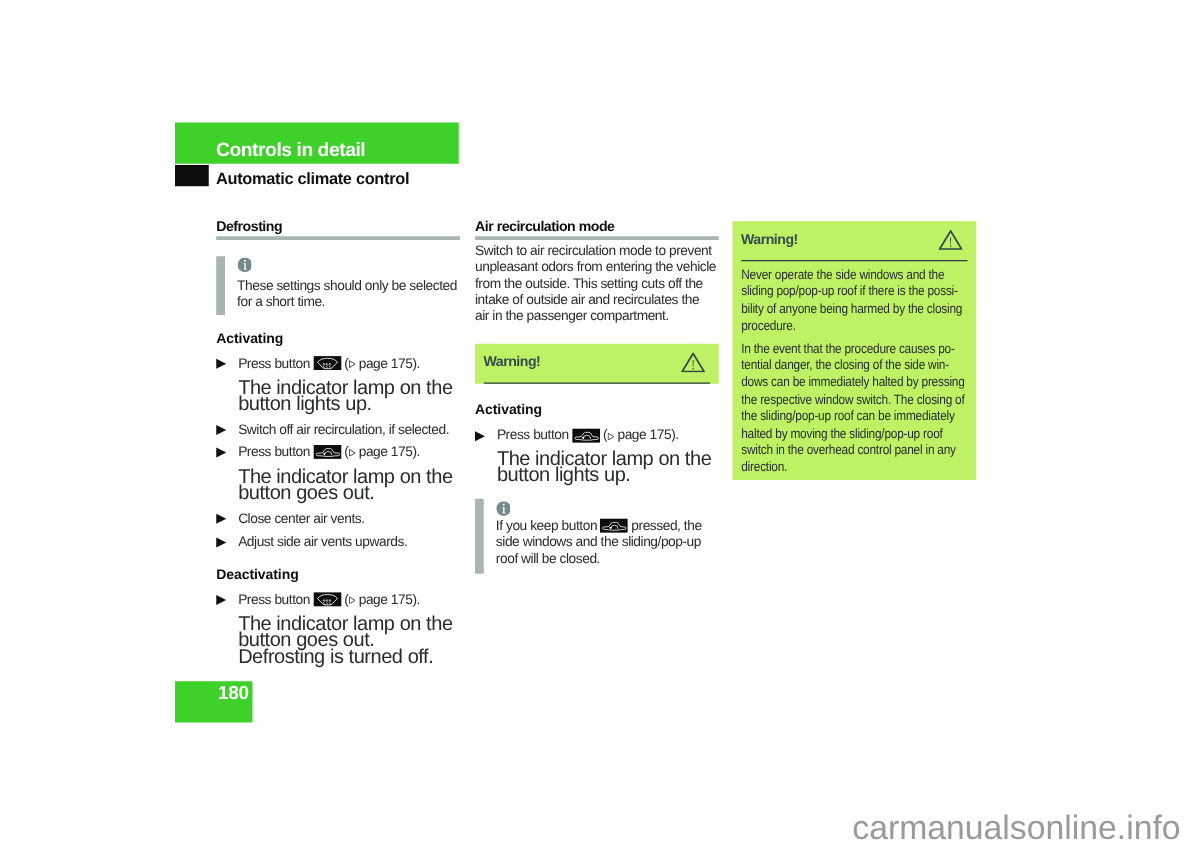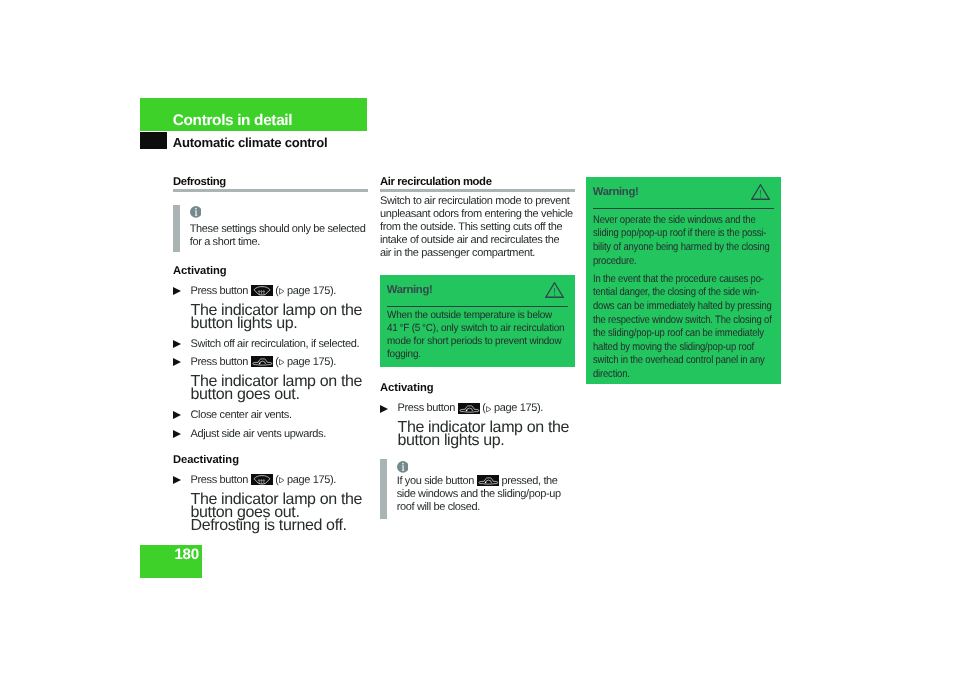--- a/index.html
+++ b/index.html
@@ -48,21 +48,21 @@
   .note{position:relative;padding-left:16.7px;padding-top:0.5px;padding-bottom:3.5px;}
   .note .bar{position:absolute;left:0px;top:0px;width:7px;height:100%;background:#a8b5b4;}
   .note .note-inner{padding-top:0px;}
   .note .body{font-size:11px;line-height:13px;color:#272c2d;letter-spacing:-0.36px;}
 
   .info-icon{display:block;width:11.8px;height:11.8px;margin-bottom:5.6px;}
   .note-tight .info-icon{margin-bottom:3.2px;}
   .note-tight{padding-bottom:5.5px;}
 
   
-  .warn{background:#22c55e;}
+  .warn{background:#bef264;}
   .warn .warn-head{position:relative;height:30.5px;}
   .warn .warn-title{position:absolute;left:6.8px;top:8.8px;font-size:11.3px;font-weight:bold;color:#36494d;letter-spacing:-0.38px;line-height:12px;}
   .warn .warn-icon{position:absolute;right:11.2px;top:6.8px;width:19px;height:16px;}
   .warn .warn-rule{height:1.8px;background:#2c3f43;margin:0 7px 0 7px;}
   .warn .warn-body{padding:2px 8px 6px 7px;}
   #col2 .warn .warn-body{padding-right:0px;}
   .warn .warn-body p{margin:0;font-size:10.4px;line-height:13px;color:#272c2d;letter-spacing:-0.2px;hyphens:manual;transform:scaleX(0.955);transform-origin:left top;}
   .warn .warn-body p + p{margin-top:9px;}
   #col3 .warn .warn-body{padding-top:4.6px;padding-bottom:2.5px;}
   #col3 .warn .warn-body p{line-height:13.6px;white-space:nowrap;font-size:10.8px;letter-spacing:-0.2px;transform:scaleX(0.878);transform-origin:left top;}
@@ -177,23 +177,20 @@
     <div class="warn" style="margin-top:15.5px;">
       <div class="warn-head">
         <div class="warn-title">Warning!</div>
         <span class="warn-icon"><svg viewBox="0 0 73 62" width="19" height="16">
               <path d="M36.5 3 L70.5 59 L2.5 59 Z" fill="none" stroke="#31454a" stroke-width="5.2" stroke-linejoin="miter"></path>
               <path d="M35 23 L38 23 L37.4 45 L35.6 45 Z" fill="#31454a"></path>
               <rect x="34.6" y="48.5" width="4" height="4" fill="#31454a"></rect>
             </svg></span>
       </div>
       <div class="warn-rule"></div>
-      <div class="warn-body">
-        <p>When the outside temperature is below 41 °F (5 °C), only switch to air recirculation mode for short periods to prevent window fogging.</p>
-      </div>
     </div>
 
     <div class="h-sub" style="margin-top:15px;">Activating</div>
 
     <div class="bullet" style="margin-top:7px;">
       <span class="tri"></span>
       <span>Press button</span>
       <span class="btn-icon"><svg viewBox="0 0 88 44" width="22" height="11" shape-rendering="geometricPrecision">
             <rect width="88" height="44" fill="#0d0d0d"></rect>
             <path d="M8 30 Q8 27 11.5 26.5 L28 25 L36.5 13.5 Q38 11.5 41 11.5 L53 11.5 Q56 11.5 57.5 13.5 L65 25 L79.5 26.5 Q83 27 83 30 Q83 33.5 79.5 34 L65.5 35 L58 36.5 L35 36.5 L27 35 L11.5 34 Q8 33.5 8 30 Z" fill="none" stroke="#ffffff" stroke-width="2.5" stroke-linejoin="round"></path>
@@ -208,21 +205,21 @@
 
     <div class="note note-tight" style="margin-top:12px;">
       <div class="bar"></div>
       <div class="note-inner">
         <span class="info-icon"><svg viewBox="0 0 48 48" width="11.8" height="11.8">
               <circle cx="24" cy="24" r="24" fill="#748a8c"></circle>
               <path d="M20 40 L20 37.6 L22.4 37 L22.4 21.5 L19.6 20.8 L19.6 18.4 L27 18.4 L27 37 L29.6 37.6 L29.6 40 Z" fill="#ffffff"></path>
               <rect x="21.4" y="8" width="5.6" height="5.8" fill="#ffffff"></rect>
             </svg></span>
         <div class="body">
-          <span>If you side button</span>
+          <span>If you keep button</span>
           <span class="btn-icon"><svg viewBox="0 0 88 44" width="22" height="11" shape-rendering="geometricPrecision">
                 <rect width="88" height="44" fill="#0d0d0d"></rect>
                 <path d="M8 30 Q8 27 11.5 26.5 L28 25 L36.5 13.5 Q38 11.5 41 11.5 L53 11.5 Q56 11.5 57.5 13.5 L65 25 L79.5 26.5 Q83 27 83 30 Q83 33.5 79.5 34 L65.5 35 L58 36.5 L35 36.5 L27 35 L11.5 34 Q8 33.5 8 30 Z" fill="none" stroke="#ffffff" stroke-width="2.5" stroke-linejoin="round"></path>
                 <path d="M34 32.5 Q34 20.5 46 20.5 Q58 20.5 58 32.5" fill="none" stroke="#ffffff" stroke-width="2.5"></path>
                 <path d="M29.6 26.5 L34 34 L38.4 26.5 Z" fill="#ffffff"></path>
               </svg></span>
           <span>pressed, the side windows and the sliding/pop-up roof will be closed.</span>
         </div>
       </div>
     </div>
@@ -241,14 +238,15 @@
       <div class="warn-rule"></div>
       <div class="warn-body">
         <p>Never operate the side windows and the<br>sliding pop/pop-up roof if there is the possi-<br>bility of anyone being harmed by the closing<br>procedure.</p>
         <p>In the event that the procedure causes po-<br>tential danger, the closing of the side win-<br>dows can be immediately halted by pressing<br>the respective window switch. The closing of<br>the sliding/pop-up roof can be immediately<br>halted by moving the sliding/pop-up roof<br>switch in the overhead control panel in any<br>direction.</p>
       </div>
     </div>
   </div>
 
   <div class="pagenum-box"></div>
   <div class="pagenum">180</div>
+  <div class="watermark">carmanualsonline.info</div>
 
 </div>
 
 </body></html>

